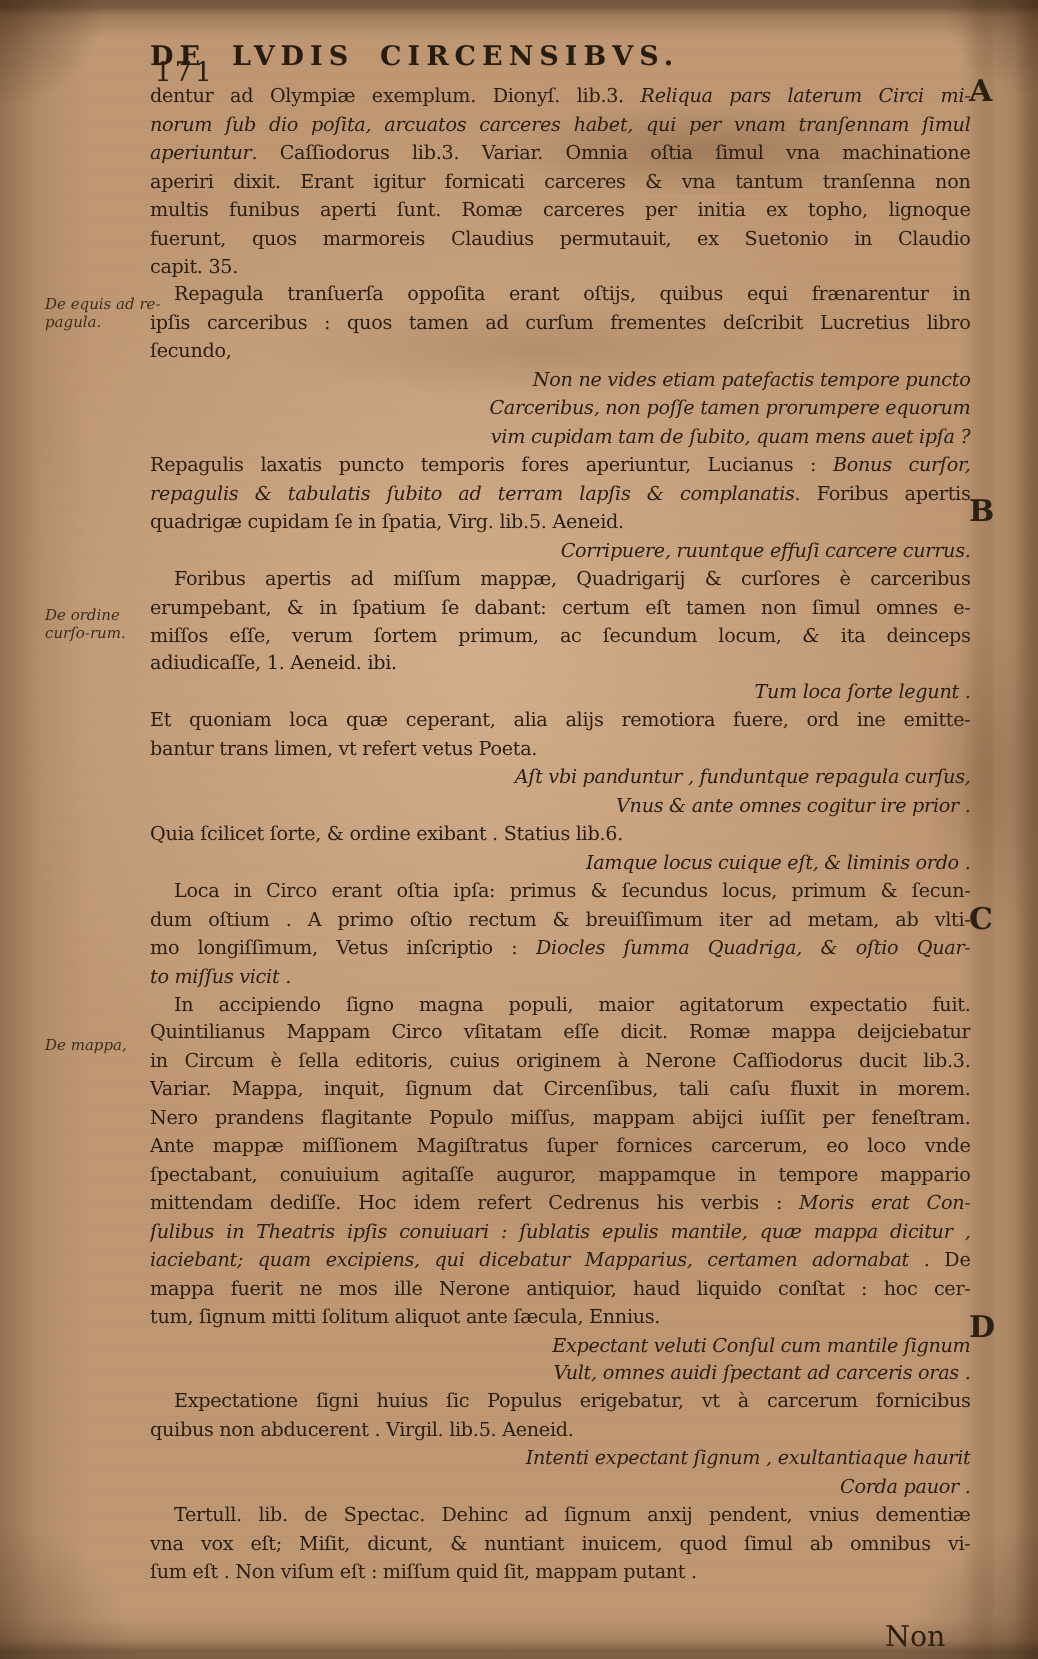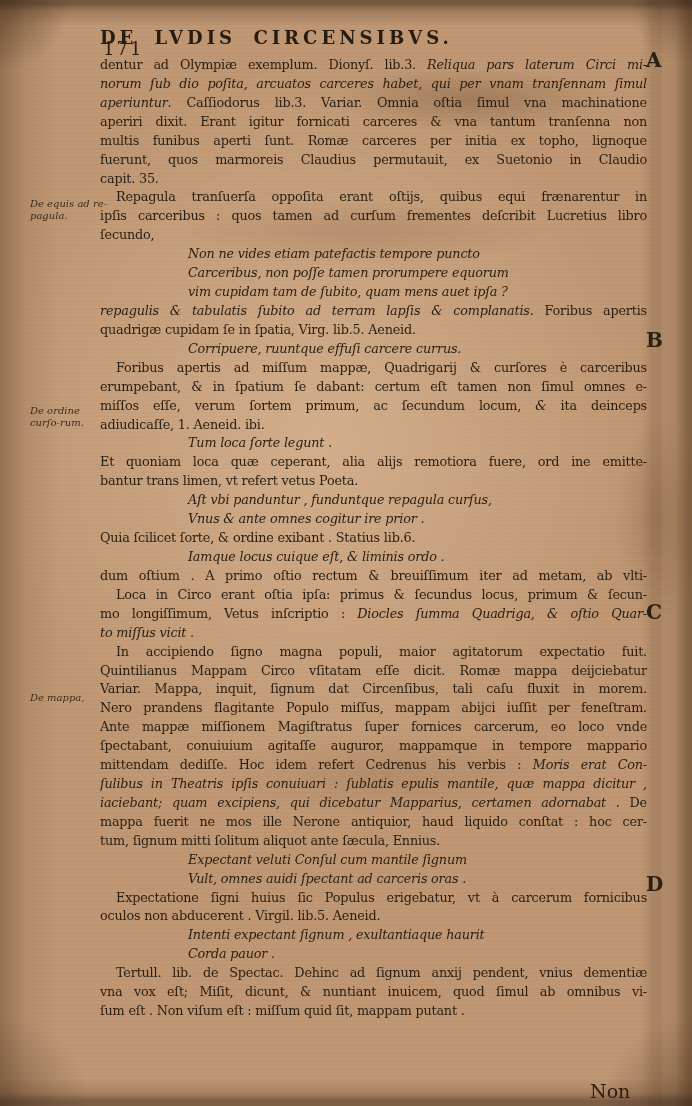--- a/index.html
+++ b/index.html
@@ -37,21 +37,21 @@
   }
   .body-text{
     position:absolute;left:100px;top:56px;width:547px;
     font-size:12.8px;line-height:18.93px;letter-spacing:-0.2px;
     color:#281e12;
   }
   .line{height:18.93px;overflow:hidden;}
   .line .it{font-style:italic;}
   .full{text-align:justify;text-align-last:justify;}
   .para{padding-left:16px;}
-  .verse{padding-left:88px;}
+  .verse{padding-left:88px;text-align:right;}
   .margin-note{
     position:absolute;left:30px;width:80px;
     font-style:italic;font-size:10px;line-height:12px;
     color:#3a2c1c;
   }
   .mn-0{top:198px;}
   .mn-1{top:405px;}
   .mn-2{top:692px;}
   .section-letter{
     position:absolute;left:646px;
@@ -79,53 +79,55 @@
       <div class="line flush full"><span class="ro">aperiri dixit.  Erant igitur fornicati carceres &amp; vna tantum tranſenna non</span></div>
       <div class="line flush full"><span class="ro">multis funibus aperti ſunt.  Romæ carceres per initia ex topho, lignoque</span></div>
       <div class="line flush full"><span class="ro">fuerunt, quos marmoreis Claudius permutauit, ex Suetonio in Claudio</span></div>
       <div class="line flush short"><span class="ro">capit. 35.</span></div>
       <div class="line para full"><span class="ro">Repagula tranſuerſa oppoſita erant oſtijs, quibus equi frænarentur in</span></div>
       <div class="line flush full"><span class="ro">ipſis carceribus : quos tamen ad curſum frementes deſcribit Lucretius libro</span></div>
       <div class="line flush short"><span class="ro">ſecundo,</span></div>
       <div class="line verse short"><span class="it">Non ne vides etiam patefactis tempore puncto</span></div>
       <div class="line verse short"><span class="it">Carceribus,  non poſſe tamen prorumpere equorum</span></div>
       <div class="line verse short"><span class="it">vim cupidam tam de ſubito, quam mens auet ipſa ?</span></div>
+      <div class="line flush full"><span class="ro">Repagulis laxatis puncto temporis fores aperiuntur, Lucianus : </span><span class="it">Bonus curſor,</span></div>
       <div class="line flush full"><span class="it">repagulis &amp; tabulatis ſubito ad terram lapſis &amp; complanatis</span><span class="ro">. Foribus apertis</span></div>
       <div class="line flush short"><span class="ro">quadrigæ cupidam ſe in ſpatia, Virg. lib.5. Aeneid.</span></div>
       <div class="line verse short"><span class="it">Corripuere, ruuntque effuſi carcere currus.</span></div>
       <div class="line para full"><span class="ro">Foribus apertis ad miſſum mappæ, Quadrigarij &amp; curſores è carceribus</span></div>
       <div class="line flush full"><span class="ro">erumpebant, &amp; in ſpatium ſe dabant:  certum eſt tamen non ſimul omnes e-</span></div>
       <div class="line flush full"><span class="ro">miſſos eſſe, verum ſortem primum, ac ſecundum locum, </span><span class="it">&amp;</span><span class="ro"> ita deinceps</span></div>
       <div class="line flush short"><span class="ro">adiudicaſſe, 1. Aeneid. ibi.</span></div>
       <div class="line verse short"><span class="it">Tum loca ſorte legunt .</span></div>
       <div class="line flush full"><span class="ro">Et quoniam loca quæ ceperant, alia alijs remotiora fuere,  ord ine emitte-</span></div>
       <div class="line flush short"><span class="ro">bantur trans limen,  vt refert vetus Poeta.</span></div>
       <div class="line verse short"><span class="it">Aſt vbi panduntur , funduntque repagula curſus,</span></div>
       <div class="line verse short"><span class="it">Vnus &amp; ante omnes cogitur ire prior .</span></div>
       <div class="line flush short"><span class="ro">Quia ſcilicet ſorte, &amp; ordine exibant . Statius lib.6.</span></div>
       <div class="line verse short"><span class="it">Iamque locus cuique eſt, &amp; liminis ordo .</span></div>
+      <div class="line para full"><span class="ro">Loca in Circo erant oſtia ipſa:  primus &amp; ſecundus locus, primum &amp; ſecun-</span></div>
       <div class="line flush full"><span class="ro">dum oſtium .  A primo oſtio rectum &amp; breuiſſimum iter ad metam,  ab vlti-</span></div>
-      <div class="line para full"><span class="ro">Loca in Circo erant oſtia ipſa:  primus &amp; ſecundus locus, primum &amp; ſecun-</span></div>
       <div class="line flush full"><span class="ro">mo longiſſimum, Vetus inſcriptio : </span><span class="it">Diocles  ſumma Quadriga, &amp; oſtio Quar-</span></div>
       <div class="line flush short"><span class="it">to miſſus vicit .</span></div>
       <div class="line para full"><span class="ro">In accipiendo ſigno magna populi, maior agitatorum expectatio fuit.</span></div>
       <div class="line flush full"><span class="ro">Quintilianus Mappam Circo vſitatam eſſe dicit. Romæ mappa deijciebatur</span></div>
+      <div class="line flush full"><span class="ro">in Circum è ſella editoris, cuius originem à Nerone Caſſiodorus ducit lib.3.</span></div>
       <div class="line flush full"><span class="ro">Variar. Mappa, inquit, ſignum dat Circenſibus, tali caſu fluxit in morem.</span></div>
       <div class="line flush full"><span class="ro">Nero prandens flagitante Populo miſſus, mappam abijci iuſſit per feneſtram.</span></div>
       <div class="line flush full"><span class="ro">Ante mappæ miſſionem Magiſtratus ſuper fornices carcerum, eo loco vnde</span></div>
       <div class="line flush full"><span class="ro">ſpectabant, conuiuium agitaſſe auguror, mappamque in tempore mappario</span></div>
       <div class="line flush full"><span class="ro">mittendam dediſſe.  Hoc idem refert Cedrenus his verbis : </span><span class="it">Moris erat Con-</span></div>
       <div class="line flush full"><span class="it">ſulibus in Theatris ipſis conuiuari :  ſublatis epulis mantile,  quæ mappa dicitur ,</span></div>
       <div class="line flush full"><span class="it">iaciebant; quam excipiens, qui dicebatur Mapparius, certamen adornabat</span><span class="ro"> . De</span></div>
       <div class="line flush full"><span class="ro">mappa fuerit ne mos ille Nerone antiquior,  haud liquido conſtat :  hoc cer-</span></div>
       <div class="line flush short"><span class="ro">tum, ſignum mitti ſolitum aliquot ante ſæcula, Ennius.</span></div>
       <div class="line verse short"><span class="it">Expectant veluti Conſul cum mantile  ſignum</span></div>
       <div class="line verse short"><span class="it">Vult, omnes auidi  ſpectant ad carceris oras .</span></div>
       <div class="line para full"><span class="ro">Expectatione ſigni huius ſic Populus erigebatur,  vt à carcerum fornicibus</span></div>
-      <div class="line flush short"><span class="ro">oculos non abducerent . Virgil. lib.5. Aeneid.</span></div>
+      <div class="line flush short"><span class="ro">quibus non abducerent . Virgil. lib.5. Aeneid.</span></div>
       <div class="line verse short"><span class="it">Intenti expectant  ſignum , exultantiaque haurit</span></div>
       <div class="line verse short"><span class="it">Corda pauor .</span></div>
       <div class="line para full"><span class="ro">Tertull. lib. de Spectac.  Dehinc ad ſignum anxij pendent,  vnius dementiæ</span></div>
       <div class="line flush full"><span class="ro">vna vox eſt; Miſit, dicunt, &amp; nuntiant inuicem,  quod ſimul ab omnibus vi-</span></div>
       <div class="line flush short"><span class="ro">ſum eſt .  Non viſum eſt :  miſſum quid ſit, mappam putant .</span></div>
     </div>
   <div id="margin-notes">
       <div class="margin-note mn-0">De equis ad re-pagula.</div>
       <div class="margin-note mn-1">De ordine curſo-rum.</div>
       <div class="margin-note mn-2">De mappa,</div>

